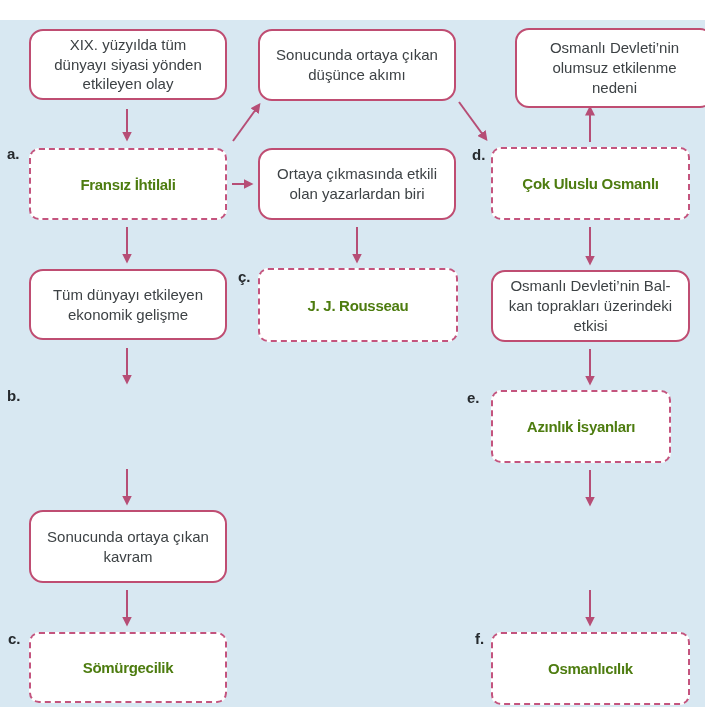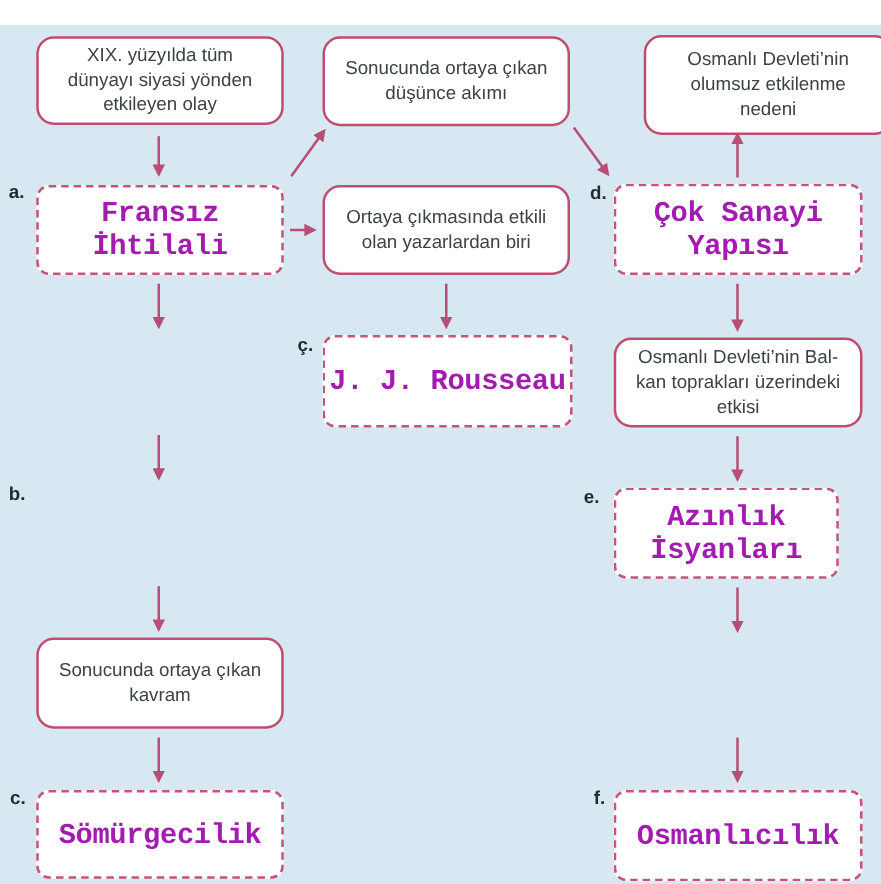--- a/index.html
+++ b/index.html
@@ -24,25 +24,24 @@
     box-sizing:border-box;
     padding:3px 4px;
   }
   .abox{
     position:absolute;
     background:#ffffff;
     border:2px dashed #c4547e;
     border-radius:10px;
     display:flex;align-items:center;justify-content:center;
     text-align:center;
-    color:#a21caf;
-    font-size:23px;font-weight:bold;
+    color:#4d7c0f;
+    font-size:15px;font-weight:bold;
     letter-spacing:-0.3px;
     box-sizing:border-box;
-    font-family:Liberation Mono, monospace;
   }
   .letter{
     position:absolute;
     font-size:15px;font-weight:bold;
     color:#262a2e;line-height:1;
   }
   svg.arrows{
     position:absolute;left:0;top:0;width:705px;height:707px;
     pointer-events:none;
   }
@@ -87,22 +86,24 @@
 olumsuz etkilenme
 nedeni</div>
 
   <span class="letter" style="left:7px;top:126px">a.</span>
   <div class="abox" style="left:29px;top:128px;width:198px;height:72px">Fransız İhtilali</div>
 
   <div class="qbox" style="left:258px;top:128px;width:198px;height:72px">Ortaya çıkmasında etkili
 olan yazarlardan biri</div>
 
   <span class="letter" style="left:472px;top:127px">d.</span>
-  <div class="abox" style="left:491px;top:127px;width:199px;height:73px">Çok Sanayi Yapısı</div>
+  <div class="abox" style="left:491px;top:127px;width:199px;height:73px">Çok Uluslu Osmanlı</div>
 
+  <div class="qbox" style="left:29px;top:249px;width:198px;height:71px">Tüm dünyayı etkileyen
+ekonomik gelişme</div>
 
   <span class="letter" style="left:238px;top:249px">ç.</span>
   <div class="abox" style="left:258px;top:248px;width:200px;height:74px">J. J. Rousseau</div>
 
   <div class="qbox" style="left:491px;top:250px;width:199px;height:72px">Osmanlı Devleti’nin Bal-
 kan toprakları üzerindeki
 etkisi</div>
 
   <span class="letter" style="left:7px;top:368px">b.</span>
 

